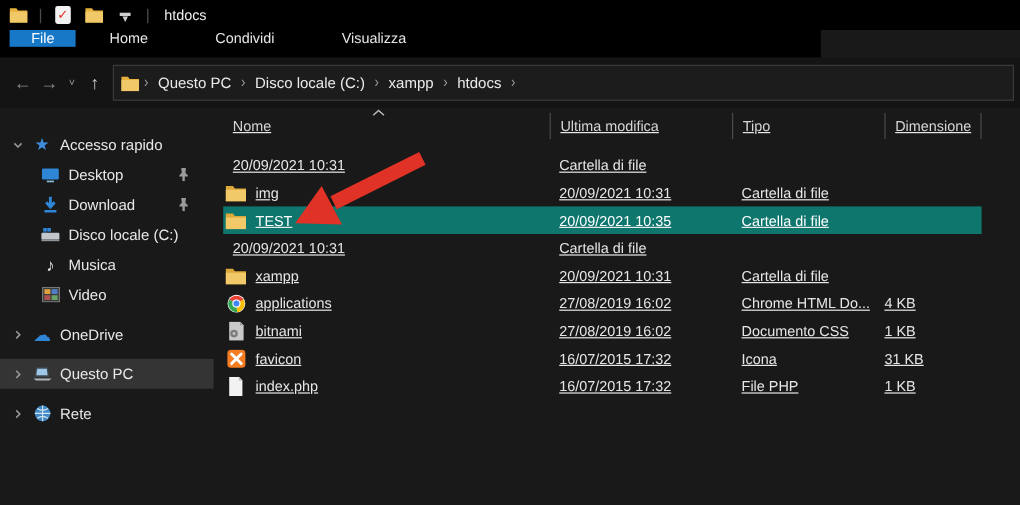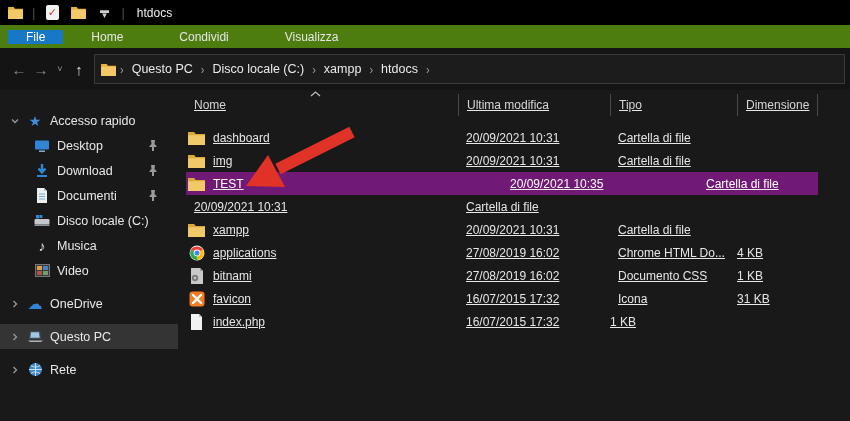--- a/index.html
+++ b/index.html
@@ -12,22 +12,22 @@
   
   .titlebar{position:absolute;left:0;top:0;width:850px;height:25px;background:#000;
     display:flex;align-items:center;padding-left:6px;gap:8px;}
   .titlebar .sep{color:#4a4a4a;font-size:13px;line-height:1;}
   .qat-btn{display:inline-flex;align-items:center;justify-content:center;width:18px;height:18px;cursor:default;}
   .qat-check{width:13px;height:15px;background:#f2f2f2;border-radius:2px;
     display:flex;align-items:center;justify-content:center;color:#e03226;font-size:11px;font-weight:bold;}
   .qat-caret{color:#cfcfcf;font-size:9px;letter-spacing:0;line-height:0.5;text-align:center;}
   .win-title{color:#f0f0f0;font-size:12px;margin-left:4px;}
   
-  .tabbar{position:absolute;left:0;top:25px;width:850px;height:23px;background:#4d7c0f;
-    display:flex;align-items:center;padding-left:8px;}
+  .tabbar{position:absolute;left:0;top:25px;width:684px;height:23px;background:#000000;
+    display:flex;align-items:flex-start;padding-left:8px;}
   .tab{display:flex;align-items:center;justify-content:center;padding:0 28px;color:#e6e6e6;cursor:default;}
   .tab.active{background:#1878c8;color:#fff;padding:0 18px;}
   
   .navbar{position:absolute;left:0;top:48px;width:850px;height:42px;background:#141414;
     display:flex;align-items:center;}
   .nav-btns{display:flex;align-items:center;gap:0;padding:0 4px 0 8px;}
   .nav-btn{width:22px;text-align:center;font-size:15px;color:#d8d8d8;cursor:default;}
   .nav-btn.dim{color:#8a8a8a;}
   .nav-btn.small{width:16px;font-size:9px;color:#9a9a9a;}
   .addressbar{flex:1;height:30px;margin-right:5px;background:#1c1c1c;border:1px solid #3a3a3a;
@@ -57,21 +57,21 @@
     display:grid;grid-template-columns:272px 152px 127px 81px;align-items:center;
     color:#d6d6d6;font-size:12px;}
   .colheaders .col{height:22px;display:flex;align-items:center;padding-left:8px;cursor:default;}
   .colheaders .col:first-child{padding-left:2px;}
   .colheaders .col + .col{border-left:1px solid #4a4a4a;}
   .colheaders .col:last-child{border-right:1px solid #4a4a4a;}
   .sortmark{position:absolute;left:124px;top:-4px;}
   .rows{margin-left:8px;width:632px;margin-top:6px;}
   .frow{display:grid;grid-template-columns:272px 152px 127px 81px;height:23px;align-items:center;
     color:#e6e6e6;cursor:default;}
-  .frow.selected{background:#701a75;color:#fff;gap:44px;}
+  .frow.selected{background:#0f766e;color:#fff;}
   .fname{display:flex;align-items:center;gap:8px;padding-left:2px;white-space:nowrap;overflow:hidden;}
   .fdate,.ftype{padding-left:8px;white-space:nowrap;overflow:hidden;}
   .fsize{text-align:left;padding-right:2px;white-space:nowrap;}
   .f-icon{width:17px;height:16px;display:inline-flex;align-items:center;justify-content:center;flex:none;}
   
   .overlay{position:absolute;left:0;top:0;width:850px;height:421px;pointer-events:none;z-index:9;}
 </style>
 </head>
 <body>
 
@@ -172,36 +172,20 @@
           <span class="s-label">Download</span>
           <span class="pin">
             <svg width="10" height="11" viewBox="0 0 10 11">
               <path d="M3 0h4l-.5 4 2 2v1H6v4H4V7H1.5V6l2-2z" fill="#9a9a9a"></path>
             </svg>
           </span>
         </div>
         <div class="side-row lvl2">
           <span class="chev"></span>
           <span class="s-icon">
-            <svg width="12" height="15" viewBox="0 0 12 15">
-              <path d="M1 0h7l3 3v12H1z" fill="#eceff2"></path>
-              <path d="M8 0l3 3H8z" fill="#b9c2cb"></path>
-              <path d="M3 6h6M3 8.5h6M3 11h6" stroke="#7da7cc" stroke-width="1"></path>
-            </svg>
-          </span>
-          <span class="s-label">Documenti</span>
-          <span class="pin">
-            <svg width="10" height="11" viewBox="0 0 10 11">
-              <path d="M3 0h4l-.5 4 2 2v1H6v4H4V7H1.5V6l2-2z" fill="#9a9a9a"></path>
-            </svg>
-          </span>
-        </div>
-        <div class="side-row lvl2">
-          <span class="chev"></span>
-          <span class="s-icon">
             <svg width="16" height="13" viewBox="0 0 16 13">
               <rect x="0.5" y="5" width="15" height="5.5" rx="1" fill="#c3c7cb"></rect>
               <rect x="0.5" y="10.5" width="15" height="1.5" fill="#8f9499"></rect>
               <rect x="2" y="1" width="3" height="3" fill="#2f86d6"></rect>
               <rect x="5.4" y="1" width="3" height="3" fill="#2f86d6"></rect>
               <rect x="2" y="4.4" width="3" height="0.4" fill="#2f86d6"></rect>
             </svg>
           </span>
           <span class="s-label">Disco locale (C:)</span>
         </div>
@@ -277,29 +261,20 @@
               <polyline points="1,5 5.5,1 10,5" fill="none" stroke="#bdbdbd" stroke-width="1.2"></polyline>
             </svg>
         </span>
         <div class="col">Nome</div>
         <div class="col">Ultima modifica</div>
         <div class="col">Tipo</div>
         <div class="col">Dimensione</div>
       </div>
       <div class="rows" id="rows">
           <div class="frow">
-            <div class="fname">
-              <span class="f-icon">
-                <svg width="17" height="14" viewBox="0 0 17 14">
-                  <path d="M0 1h6.2l1.5 2H17v11H0z" fill="#dca83a"></path>
-                  <path d="M0 4.2h17V14H0z" fill="#f1c968"></path>
-                </svg>
-              </span>
-              <span>dashboard</span>
-            </div>
             <div class="fdate">20/09/2021 10:31</div>
             <div class="ftype">Cartella di file</div>
             <div class="fsize"></div>
           </div>
           <div class="frow">
             <div class="fname">
               <span class="f-icon">
                 <svg width="17" height="14" viewBox="0 0 17 14">
                   <path d="M0 1h6.2l1.5 2H17v11H0z" fill="#dca83a"></path>
                   <path d="M0 4.2h17V14H0z" fill="#f1c968"></path>
@@ -396,20 +371,21 @@
             <div class="fname">
               <span class="f-icon">
                 <svg width="13" height="16" viewBox="0 0 13 16">
                   <path d="M1 0h8l3 3v13H1z" fill="#f2f2f2"></path>
                   <path d="M9 0l3 3H9z" fill="#bdbdbd"></path>
                 </svg>
               </span>
               <span>index.php</span>
             </div>
             <div class="fdate">16/07/2015 17:32</div>
+            <div class="ftype">File PHP</div>
             <div class="fsize">1 KB</div>
           </div>
         </div>
     </div>
   </div>
 
   <svg class="overlay" viewBox="0 0 850 421">
     <line x1="352" y1="132" x2="278" y2="169" stroke="#e03226" stroke-width="12"></line>
     <polygon points="246,186 268,155 285,187" fill="#e03226"></polygon>
   </svg>

